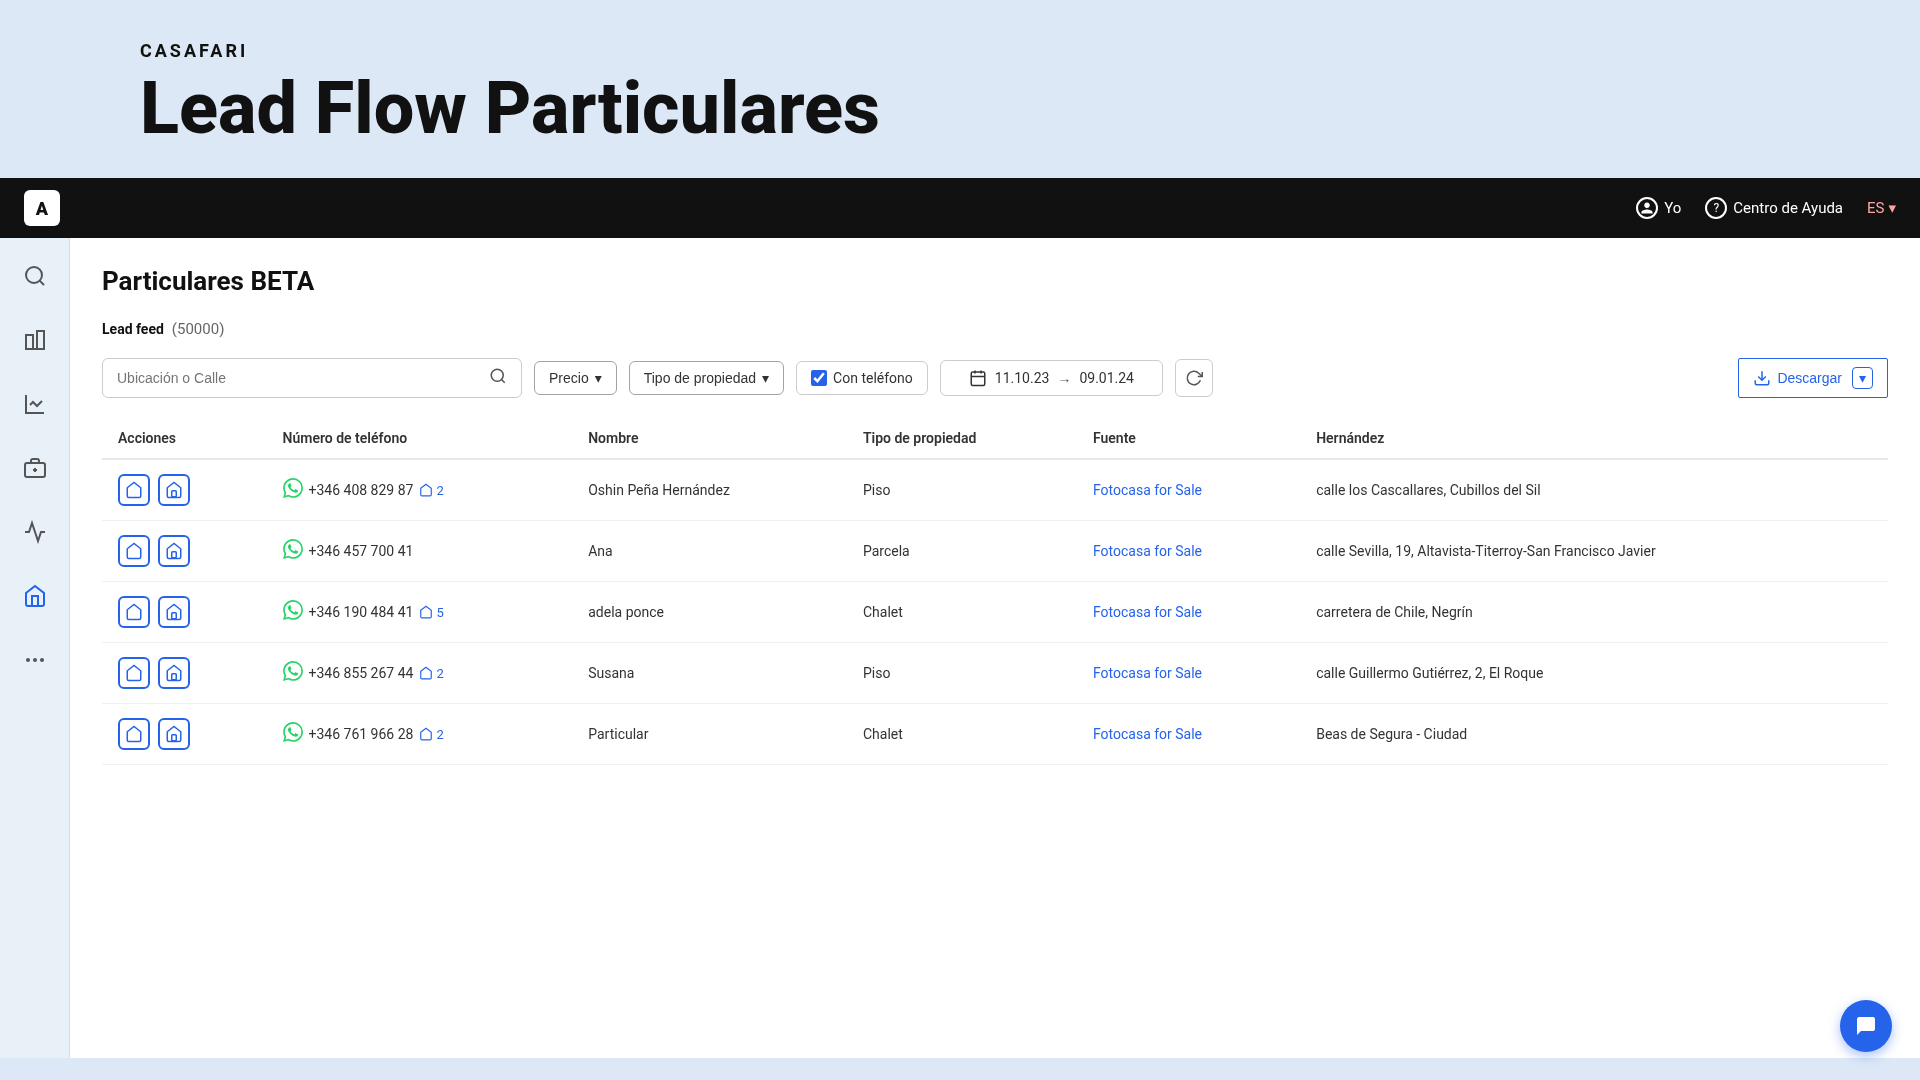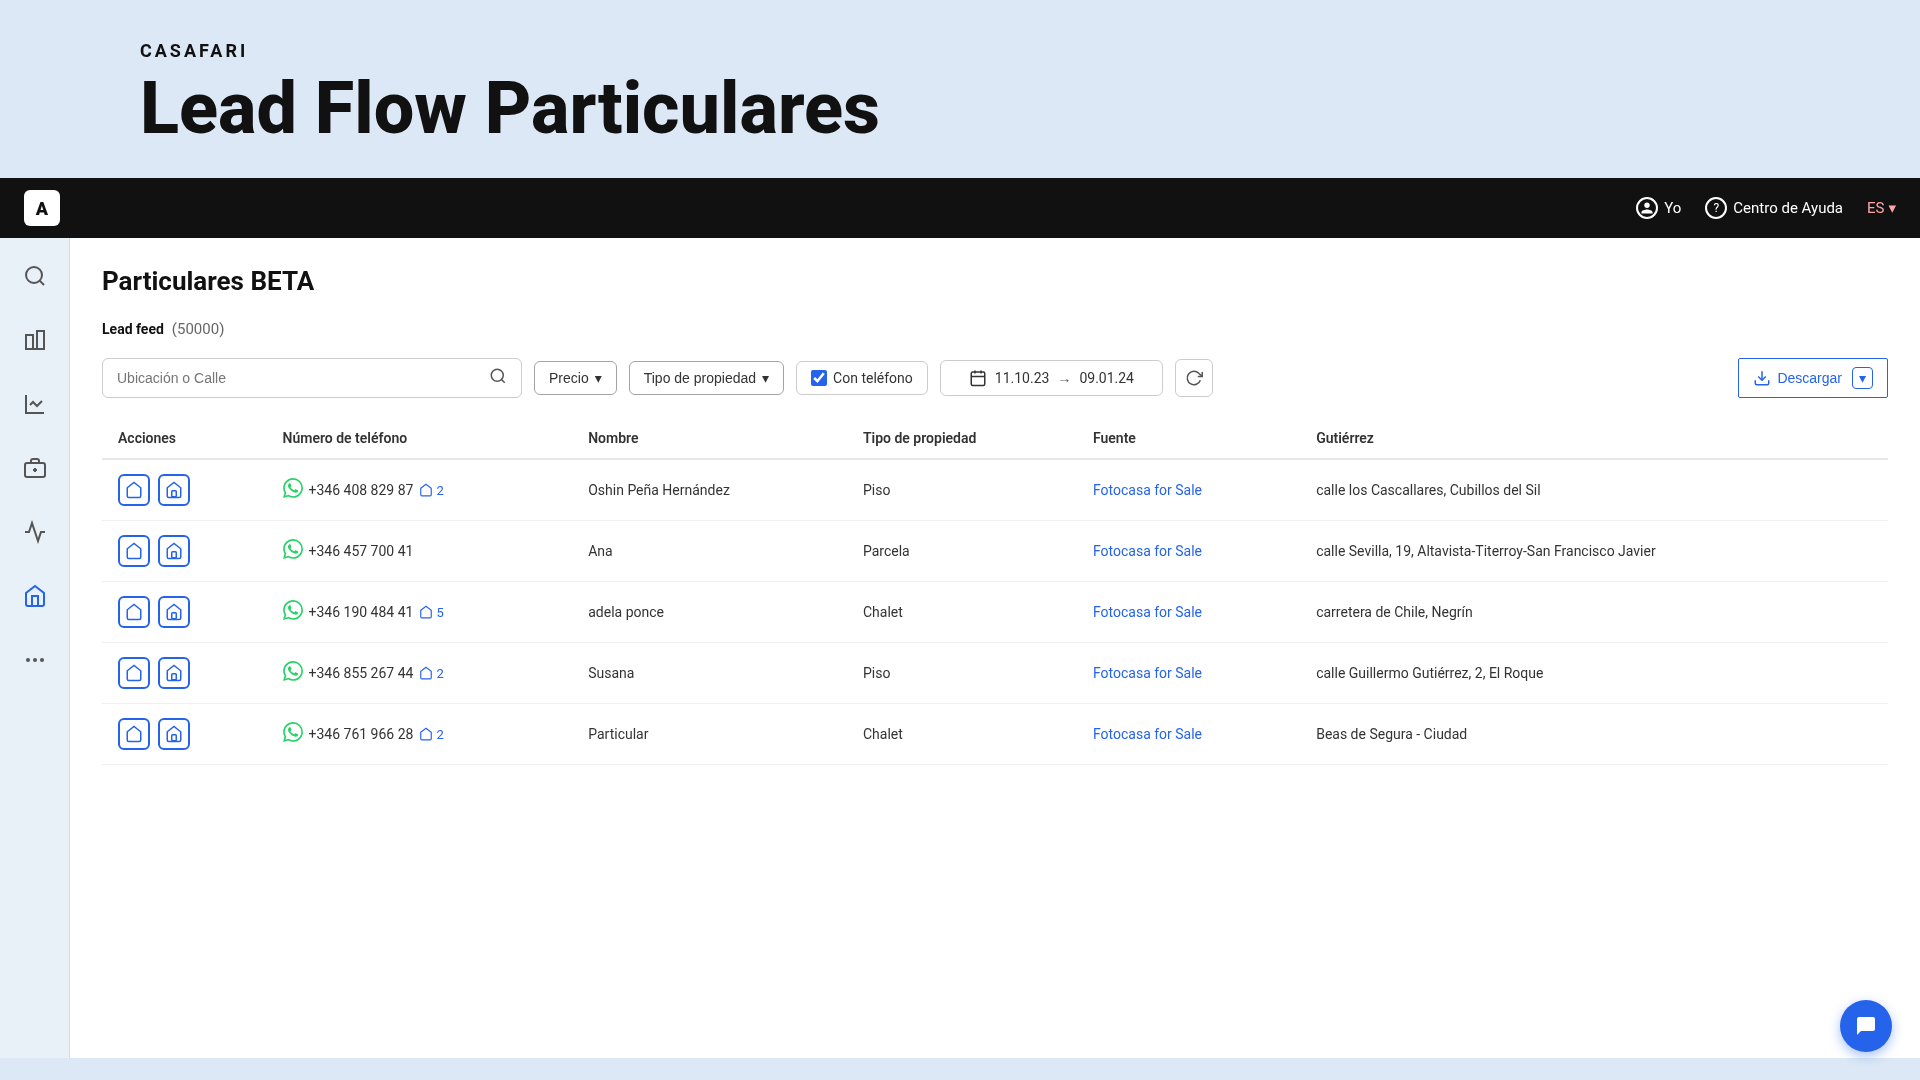--- a/index.html
+++ b/index.html
@@ -488,21 +488,21 @@
     </div>
 
     <table class="data-table">
       <thead>
         <tr>
           <th>Acciones</th>
           <th>Número de teléfono</th>
           <th>Nombre</th>
           <th>Tipo de propiedad</th>
           <th>Fuente</th>
-          <th>Gutiérrez</th>
+          <th>Hernández</th>
         </tr>
       </thead>
       <tbody id="table-body">
       <tr>
             <td>
     <div class="action-icons">
       <div class="action-icon" style="color:#2563eb; border-color:#2563eb;">
         <svg width="18" height="18" viewBox="0 0 24 24" fill="none" stroke="currentColor" stroke-width="2">
                     <path d="M3 9l9-7 9 7v11a2 2 0 0 1-2 2H5a2 2 0 0 1-2-2z"></path>
                   </svg>

